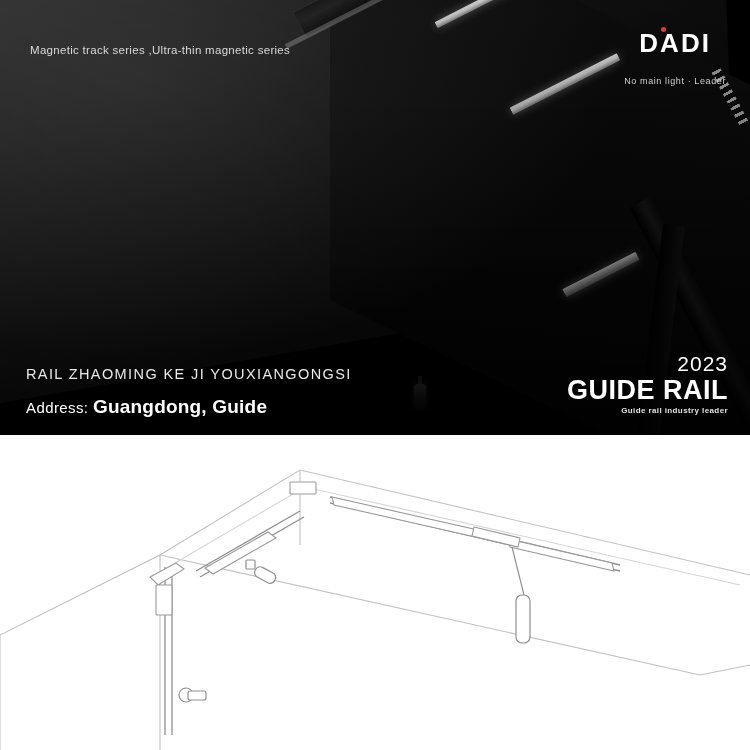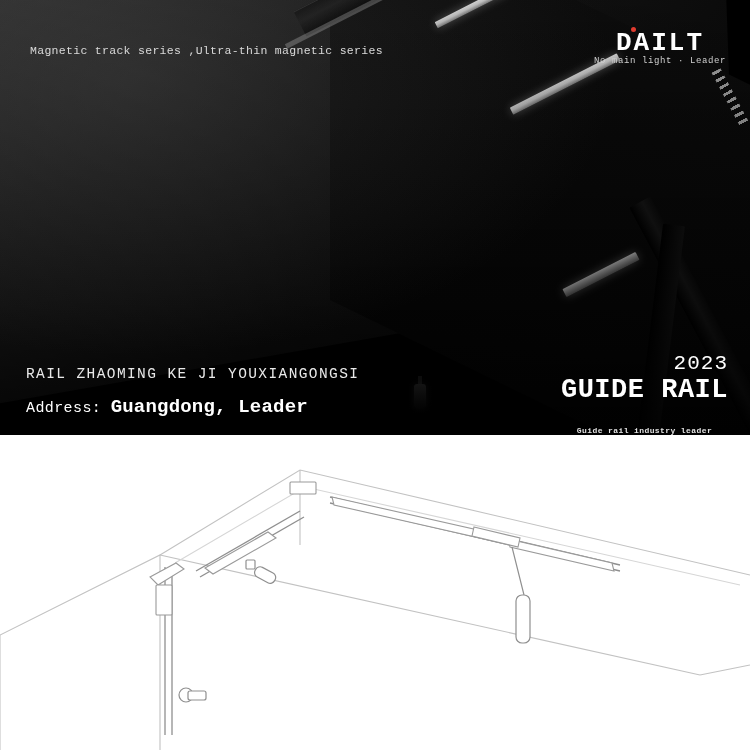--- a/index.html
+++ b/index.html
@@ -4,21 +4,21 @@
 <style>
   * { box-sizing: border-box; margin: 0; padding: 0; }
   html, body {
     width: 750px; height: 750px;
     font-family: "Liberation Sans", sans-serif;
     background: #ffffff;
     overflow: hidden;
   }
   .page {
     position: relative;
-    width: 730px; height: 750px; font-family: Liberation Mono, monospace;
+    width: 730px; height: 750px;
   }
 
   
   .hero {
     position: relative;
     width: 750px; height: 435px;
     background: #000000;
     overflow: hidden;
   }
   
@@ -133,21 +133,21 @@
     display: inline-block;
   }
   .brand-dot {
     position: absolute;
     top: -3px; left: 37px;
     width: 5px; height: 5px;
     border-radius: 50%;
     background: #e03b2f;
   }
   .brand-tag {
-    margin-top: 0;
+    margin-top: 20px;
     font-size: 9px;
     color: #cfcfcf;
     letter-spacing: .6px;
   }
 
   .hero-company {
     position: absolute; left: 26px; top: 366px;
     color: #e9e9e9;
     font-size: 14.5px;
     letter-spacing: 1.4px;
@@ -166,21 +166,21 @@
 
   .hero-right-block {
     position: absolute; right: 22px; top: 352px;
     text-align: right;
     color: #ffffff;
   }
   .year { font-size: 21px; font-weight: 400; letter-spacing: 1px; line-height: 1.1; }
   .guide { font-size: 27px; font-weight: 700; letter-spacing: .5px; line-height: 1.15; }
   .guide-sub {
     font-size: 8px; font-weight: 700; letter-spacing: .4px;
-    color: #e2e2e2; margin-top: 20px; text-align: center;
+    color: #e2e2e2; margin-top: 0;
   }
 
   
   .diagram {
     position: relative;
     width: 750px; height: 315px;
     background: #ffffff;
   }
   .diagram svg { display: block; }
 </style>
@@ -205,30 +205,30 @@
     <div class="spot-arm"></div>
     <div class="spot"></div>
 
     <div class="hero-vignette"></div>
 
     <div class="hero-top-text">
       <div class="line1">Magnetic track series ,Ultra-thin magnetic series</div>
     </div>
 
     <div class="brand">
-      <div class="brand-word">DAILT</div>
+      <div class="brand-word">DADI</div>
       <div class="brand-dot"></div>
       <div class="brand-tag">No main light · Leader</div>
     </div>
 
     <div class="hero-company">RAIL  ZHAOMING  KE  JI  YOUXIANGONGSI</div>
 
     <div class="hero-addr">
       <span>Address:</span>
-      <b>Guangdong, Leader</b>
+      <b>Guangdong, Guide</b>
     </div>
 
     <div class="hero-right-block">
       <div class="year">2023</div>
       <div class="guide">GUIDE RAIL</div>
       <div class="guide-sub">Guide rail industry leader</div>
     </div>
   </div>
 
   <div class="diagram">

